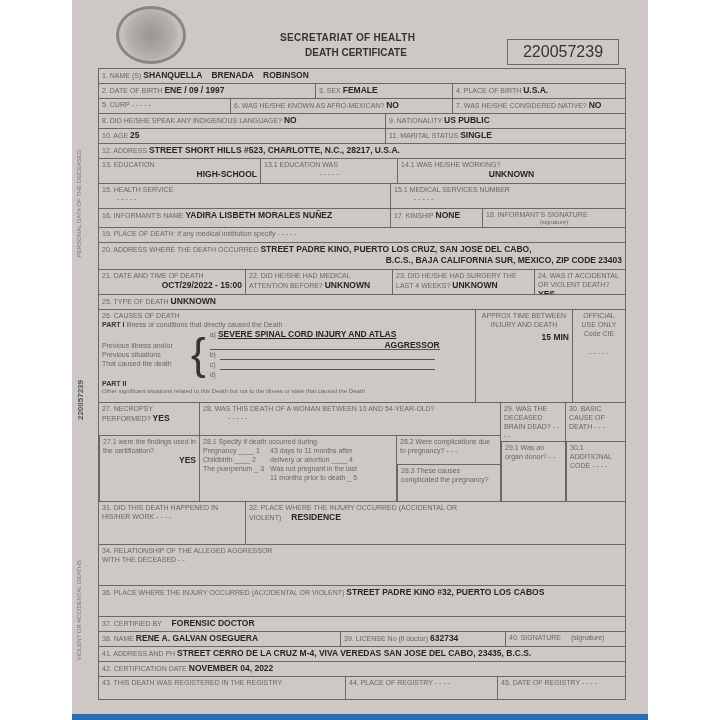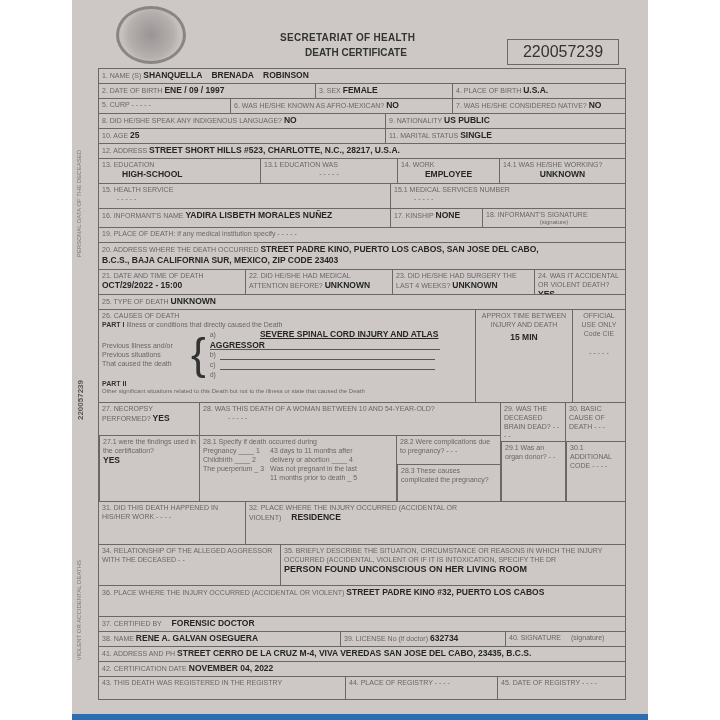--- a/index.html
+++ b/index.html
@@ -11,29 +11,29 @@
           border:3px solid #8a8584; background:radial-gradient(circle,#9a9594 0%,#b5b0ae 55%,#c6c1bf 70%); }
   .title1 { position:absolute; left:280px; top:32px; font-size:10px; font-weight:bold; letter-spacing:0.3px; color:#333; }
   .title2 { position:absolute; left:305px; top:47px; font-size:10px; font-weight:bold; color:#333; }
   .certno { position:absolute; left:507px; top:39px; width:110px; height:24px; border:1px solid #6c6868;
             font-size:16px; text-align:center; line-height:24px; color:#333; }
   .form { position:absolute; left:98px; top:68px; width:528px; }
   .row { display:flex; border:1px solid #6b6767; border-top:none; min-height:14px; }
   .row.first { border-top:1px solid #6b6767; }
   .cell { border-left:1px solid #6b6767; padding:1px 3px; font-size:7px; color:#6a6666; line-height:1.3; overflow:hidden; white-space:nowrap; }
   .cell:first-child { border-left:none; }
-  .v { font-weight:bold; font-size:8.5px; color:#262626; }
+  .v { font-weight:bold; font-size:8.5px; color:#262626;text-align:right; }
   .v2 { font-weight:bold; font-size:9px; color:#262626; }
   .center { text-align:center; }
   .side1 { position:absolute; left:76px; top:150px; writing-mode:vertical-rl; transform:rotate(180deg); font-size:6px; color:#777; }
   .side2 { position:absolute; left:76px; top:380px; writing-mode:vertical-rl; transform:rotate(180deg); font-size:8px; font-weight:bold; color:#555; }
   .side3 { position:absolute; left:76px; top:560px; writing-mode:vertical-rl; transform:rotate(180deg); font-size:6px; color:#777; }
   .brace { font-size:44px; line-height:40px; color:#333; margin:0 4px; font-weight:lighter; }
   .line { border-bottom:1px solid #555; height:9px; width:230px; }
-  u { text-decoration:underline;margin-left:42px; }
+  u { text-decoration:underline; }
 </style>
 </head>
 <body>
 
 <div class="photo"></div>
 <div class="bluebar"></div>
 
 <div class="seal"></div>
 <div class="title1">SECRETARIAT OF HEALTH</div>
 <div class="title2">DEATH CERTIFICATE</div>
@@ -102,24 +102,20 @@
 
   <div class="row" style="height:24px">
     <div class="cell" style="width:155px">
       <div>13. EDUCATION</div>
       <div class="v" style="padding-left:20px">HIGH-SCHOOL</div>
     </div>
     <div class="cell" style="width:130px">
       <div>13.1 EDUCATION WAS</div>
       <div class="center">- - - - -</div>
     </div>
-    <div class="cell" style="width:95px">
-      <div>14. WORK</div>
-      <div class="v center">EMPLOYEE</div>
-    </div>
     <div class="cell" style="flex:1">
       <div>14.1 WAS HE/SHE WORKING?</div>
       <div class="v center">UNKNOWN</div>
     </div>
   </div>
 
   <div class="row" style="height:24px">
     <div class="cell" style="width:285px">
       <div>15. HEALTH SERVICE</div>
       <div style="padding-left:15px">- - - - -</div>
@@ -144,21 +140,21 @@
   </div>
 
   <div class="row">
     <div class="cell" style="flex:1">
       <span>19. PLACE OF DEATH: if any medical institution specify</span> <span>- - - - -</span>
     </div>
   </div>
 
   <div class="row" style="height:26px">
     <div class="cell" style="flex:1">
-      <div><span>20. ADDRESS WHERE THE DEATH OCCURRED</span> <span class="v">STREET PADRE KINO, PUERTO LOS CABOS, SAN JOSE DEL CABO,</span></div>
+      <div><span>20. ADDRESS WHERE THE DEATH OCCURRED</span> <span class="v">STREET PADRE KINO, PUERTO LOS CRUZ, SAN JOSE DEL CABO,</span></div>
       <div class="v">B.C.S., BAJA CALIFORNIA SUR, MEXICO, ZIP CODE 23403</div>
     </div>
   </div>
 
   <div class="row" style="height:24px">
     <div class="cell" style="width:140px">
       <div>21. DATE AND TIME OF DEATH</div>
       <div class="v">OCT/29/2022 - 15:00</div>
     </div>
     <div class="cell" style="width:140px; white-space:normal">
@@ -282,24 +278,20 @@
     </div>
     <div class="cell" style="width:215px; white-space:normal">
       <span>32. PLACE WHERE THE INJURY OCCURRED (ACCIDENTAL OR VIOLENT)</span> <span class="v" style="margin-left:8px">RESIDENCE</span>
     </div>
   </div>
 
   <div class="row" style="height:40px">
     <div class="cell" style="width:175px; white-space:normal">
       <span>34. RELATIONSHIP OF THE ALLEGED AGGRESSOR WITH THE DECEASED</span> <span>- -</span>
     </div>
-    <div class="cell" style="flex:1">
-      <div style="white-space:normal; height:18px; overflow:hidden">35. BRIEFLY DESCRIBE THE SITUATION, CIRCUMSTANCE OR REASONS IN WHICH THE INJURY OCCURRED (ACCIDENTAL, VIOLENT OR IF IT IS INTOXICATION, SPECIFY THE DR</div>
-      <div class="v2">PERSON FOUND UNCONSCIOUS ON HER LIVING ROOM</div>
-    </div>
   </div>
 
   <div class="row" style="height:30px">
     <div class="cell" style="flex:1">
       <div><span>36. PLACE WHERE THE INJURY OCCURRED (ACCIDENTAL OR VIOLENT)</span> <span class="v">STREET PADRE KINO #32, PUERTO LOS CABOS</span></div>
     </div>
   </div>
 
   <div class="row">
     <div class="cell" style="flex:1">

